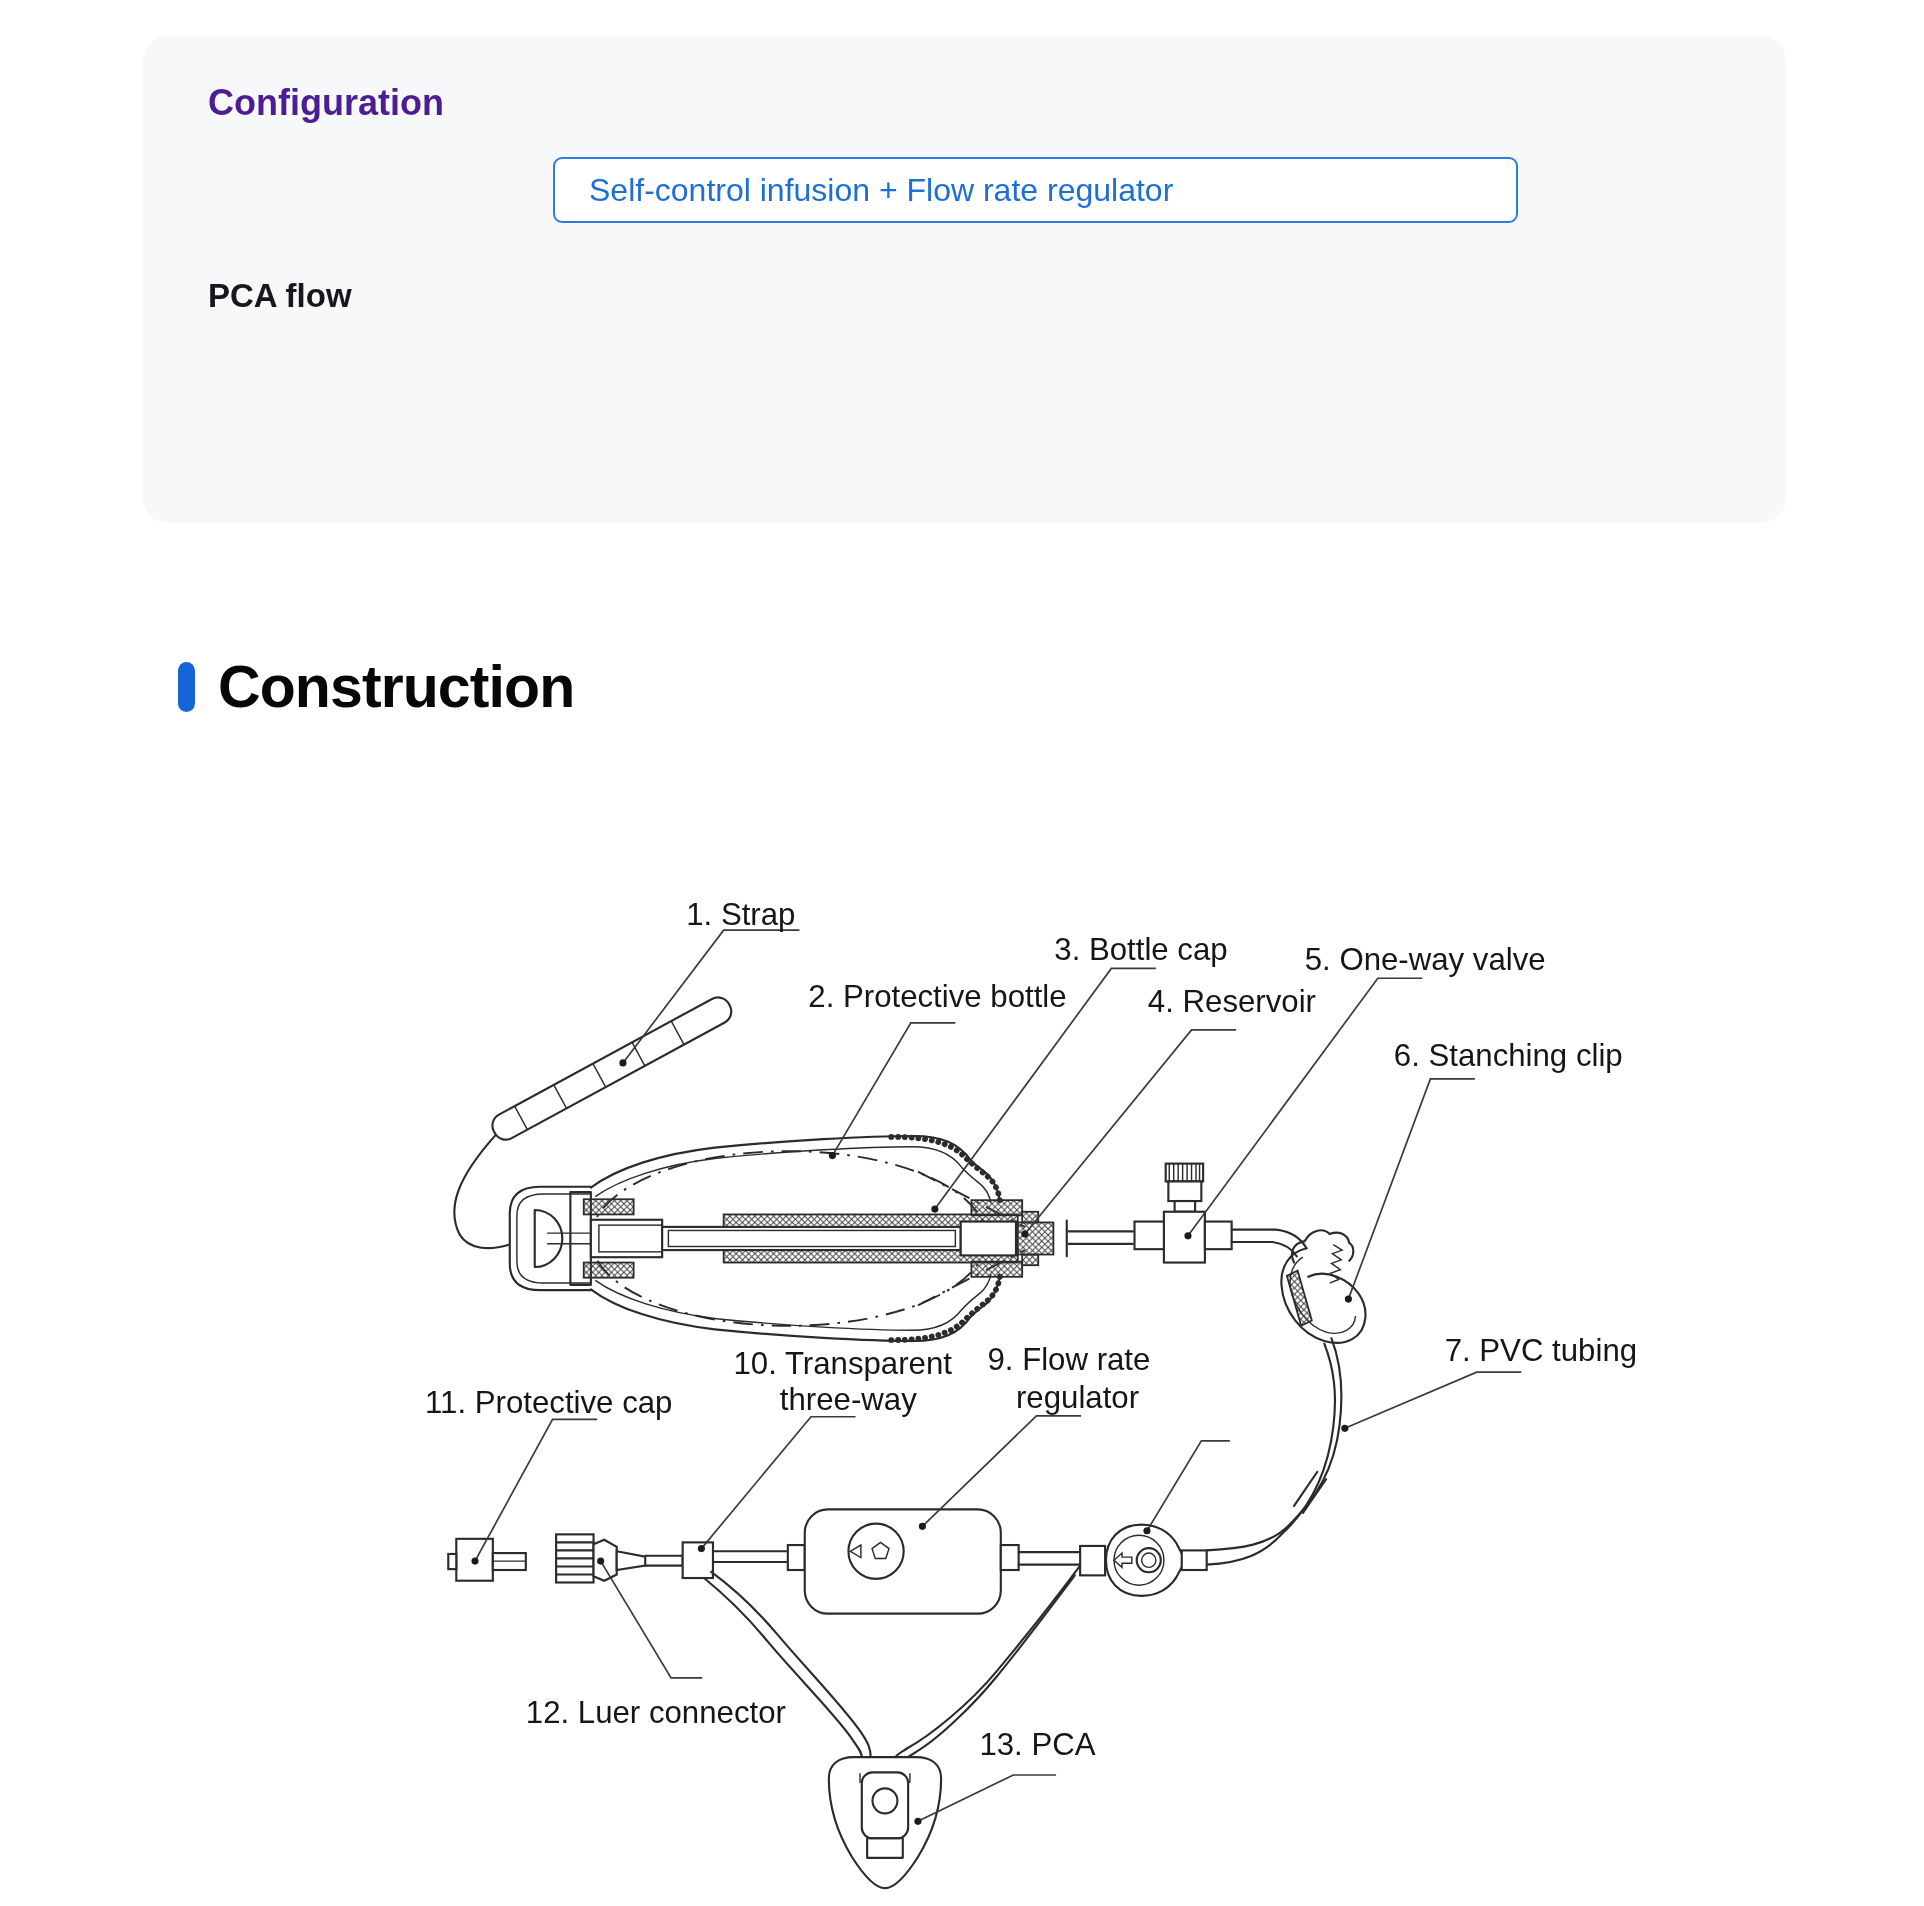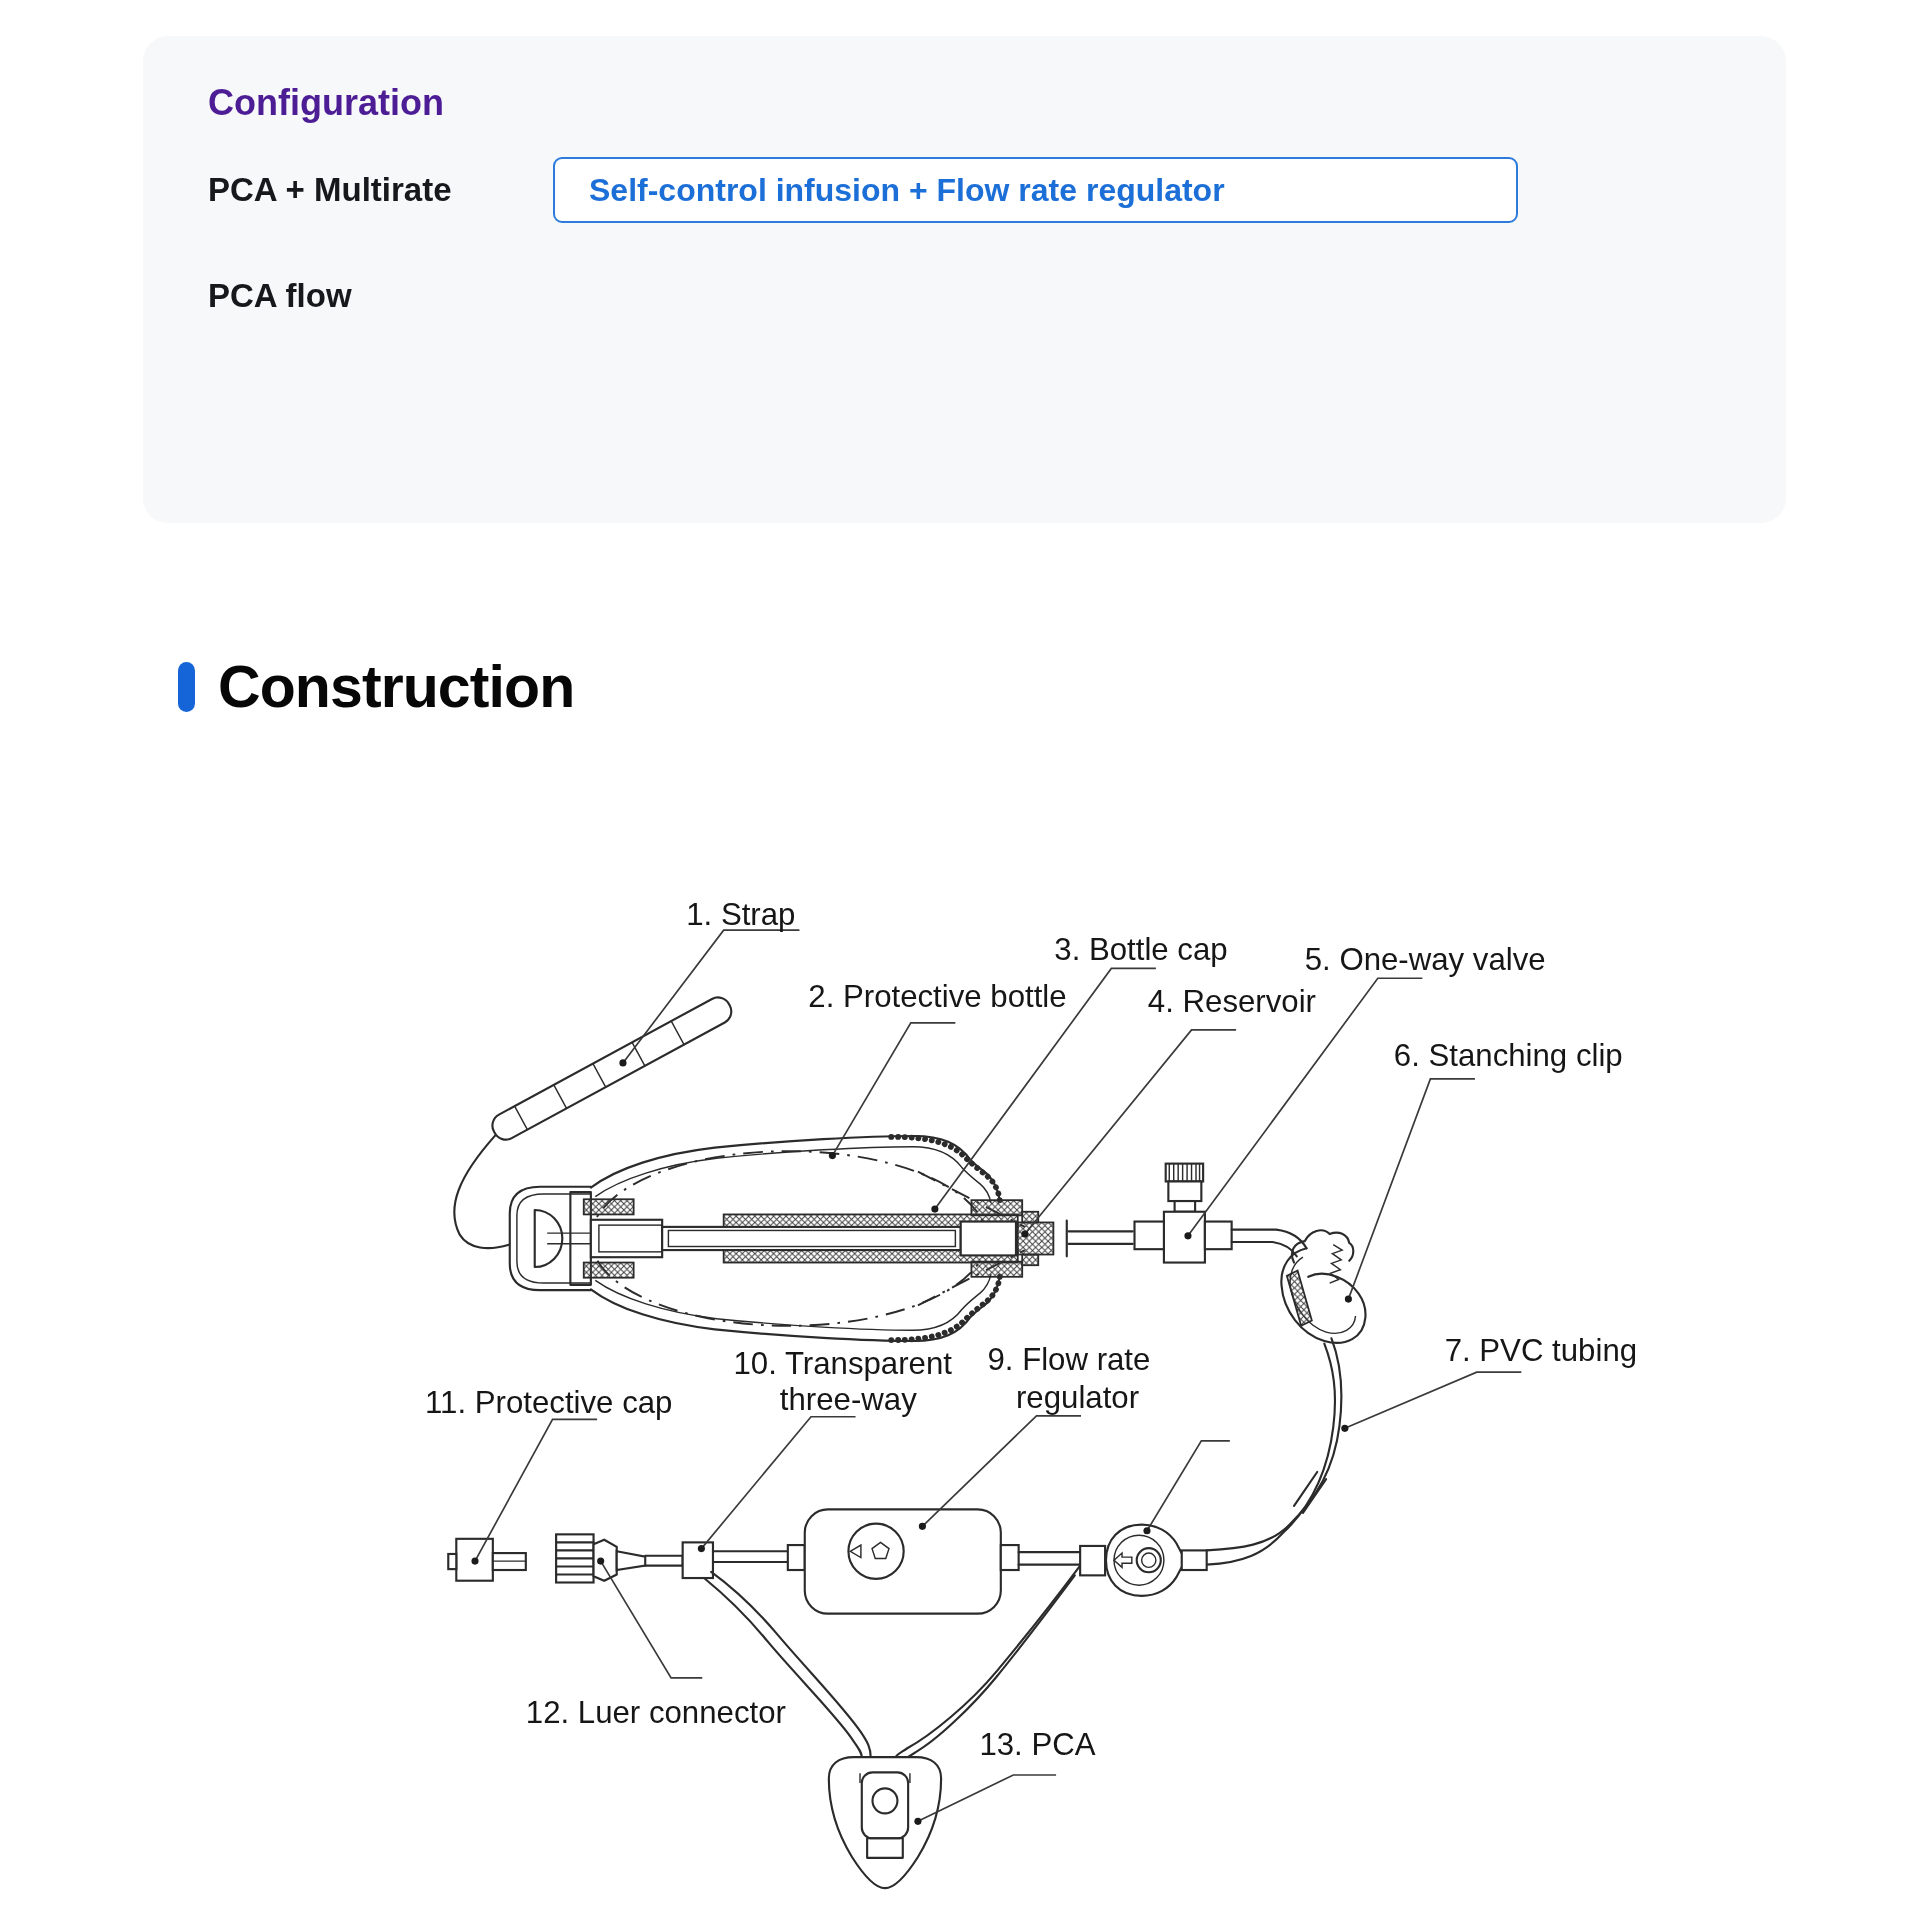--- a/index.html
+++ b/index.html
@@ -2,21 +2,21 @@
 <html style="font-size:14.3px"><head>
 <meta charset="utf-8">
 <style>
   html,body{margin:0;padding:0;background:#ffffff;}
   body{width:1925px;height:1906px;position:relative;font-family:"Liberation Sans","DejaVu Sans",sans-serif;color:#1a1a1d;}
   .card{position:absolute;left:143px;top:36px;width:1643px;height:487px;background:#f7f8f9;border-radius:25px;}
   .cfg-title{position:absolute;left:65px;top:46px;font-size:36px;font-weight:700;color:#4c1d95;}
   .cfg-label{position:absolute;left:65px;height:66px;line-height:66px;font-size:33px;font-weight:700;color:#17181b;}
   .cfg-box{position:absolute;left:410px;height:62px;line-height:62px;border:2.2px solid #2d7bdb;border-radius:9px;background:#ffffff;font-size:32px;color:#1d6fd8;padding-left:34px;box-sizing:content-box;}
   .cfg-box.lt{background:#ecf3fc;}
-  .row1-label{top:121px;}  .row1-box{top:121px;width:927px;font-weight:bold;}
+  .row1-label{top:121px;}  .row1-box{top:121px;width:927px;}
   .row2-label{top:227px;}  .row2-box{top:227px;width:927px;}
   .row3-label{top:333px;}  .row3-box{top:333px;width:405px;}
   .section{position:absolute;left:178px;top:653px;display:flex;align-items:center;}
   .section .bar{width:17px;height:50px;background:#1565d8;border-radius:9px;margin-right:23px;}
   .section .txt{font-size:59px;font-weight:800;color:#070707;letter-spacing:-0.9px;}
   svg.diagram{position:absolute;left:0;top:882px;}
   .ln{fill:none;stroke:#2b2b2b;stroke-width:2.4;stroke-linecap:round;stroke-linejoin:round;}
   .thin{fill:none;stroke:#2b2b2b;stroke-width:1.6;}
   .wht{fill:#ffffff;stroke:#2b2b2b;stroke-width:2.4;}
   .xh{fill:url(#xh);stroke:#2b2b2b;stroke-width:2;}
@@ -25,21 +25,20 @@
   .ldr{fill:none;stroke:#3a3a3a;stroke-width:1.9;}
   .dot{fill:#1b1b1b;stroke:none;}
   text.lbl{font-size:35px;fill:#161616;font-family:"Liberation Sans","DejaVu Sans",sans-serif;}
 </style>
 </head>
 <body>
 
 <div class="card">
   <div class="cfg-title">Configuration</div>
 
-  <div class="cfg-label row1-label">PCA + Multirate</div>
   <div class="cfg-box row1-box">Self-control infusion + Flow rate regulator</div>
 
   <div class="cfg-label row2-label">PCA flow</div>
 
 </div>
 
 <div class="section">
   <div class="bar"></div>
   <div class="txt">Construction</div>
 </div>

